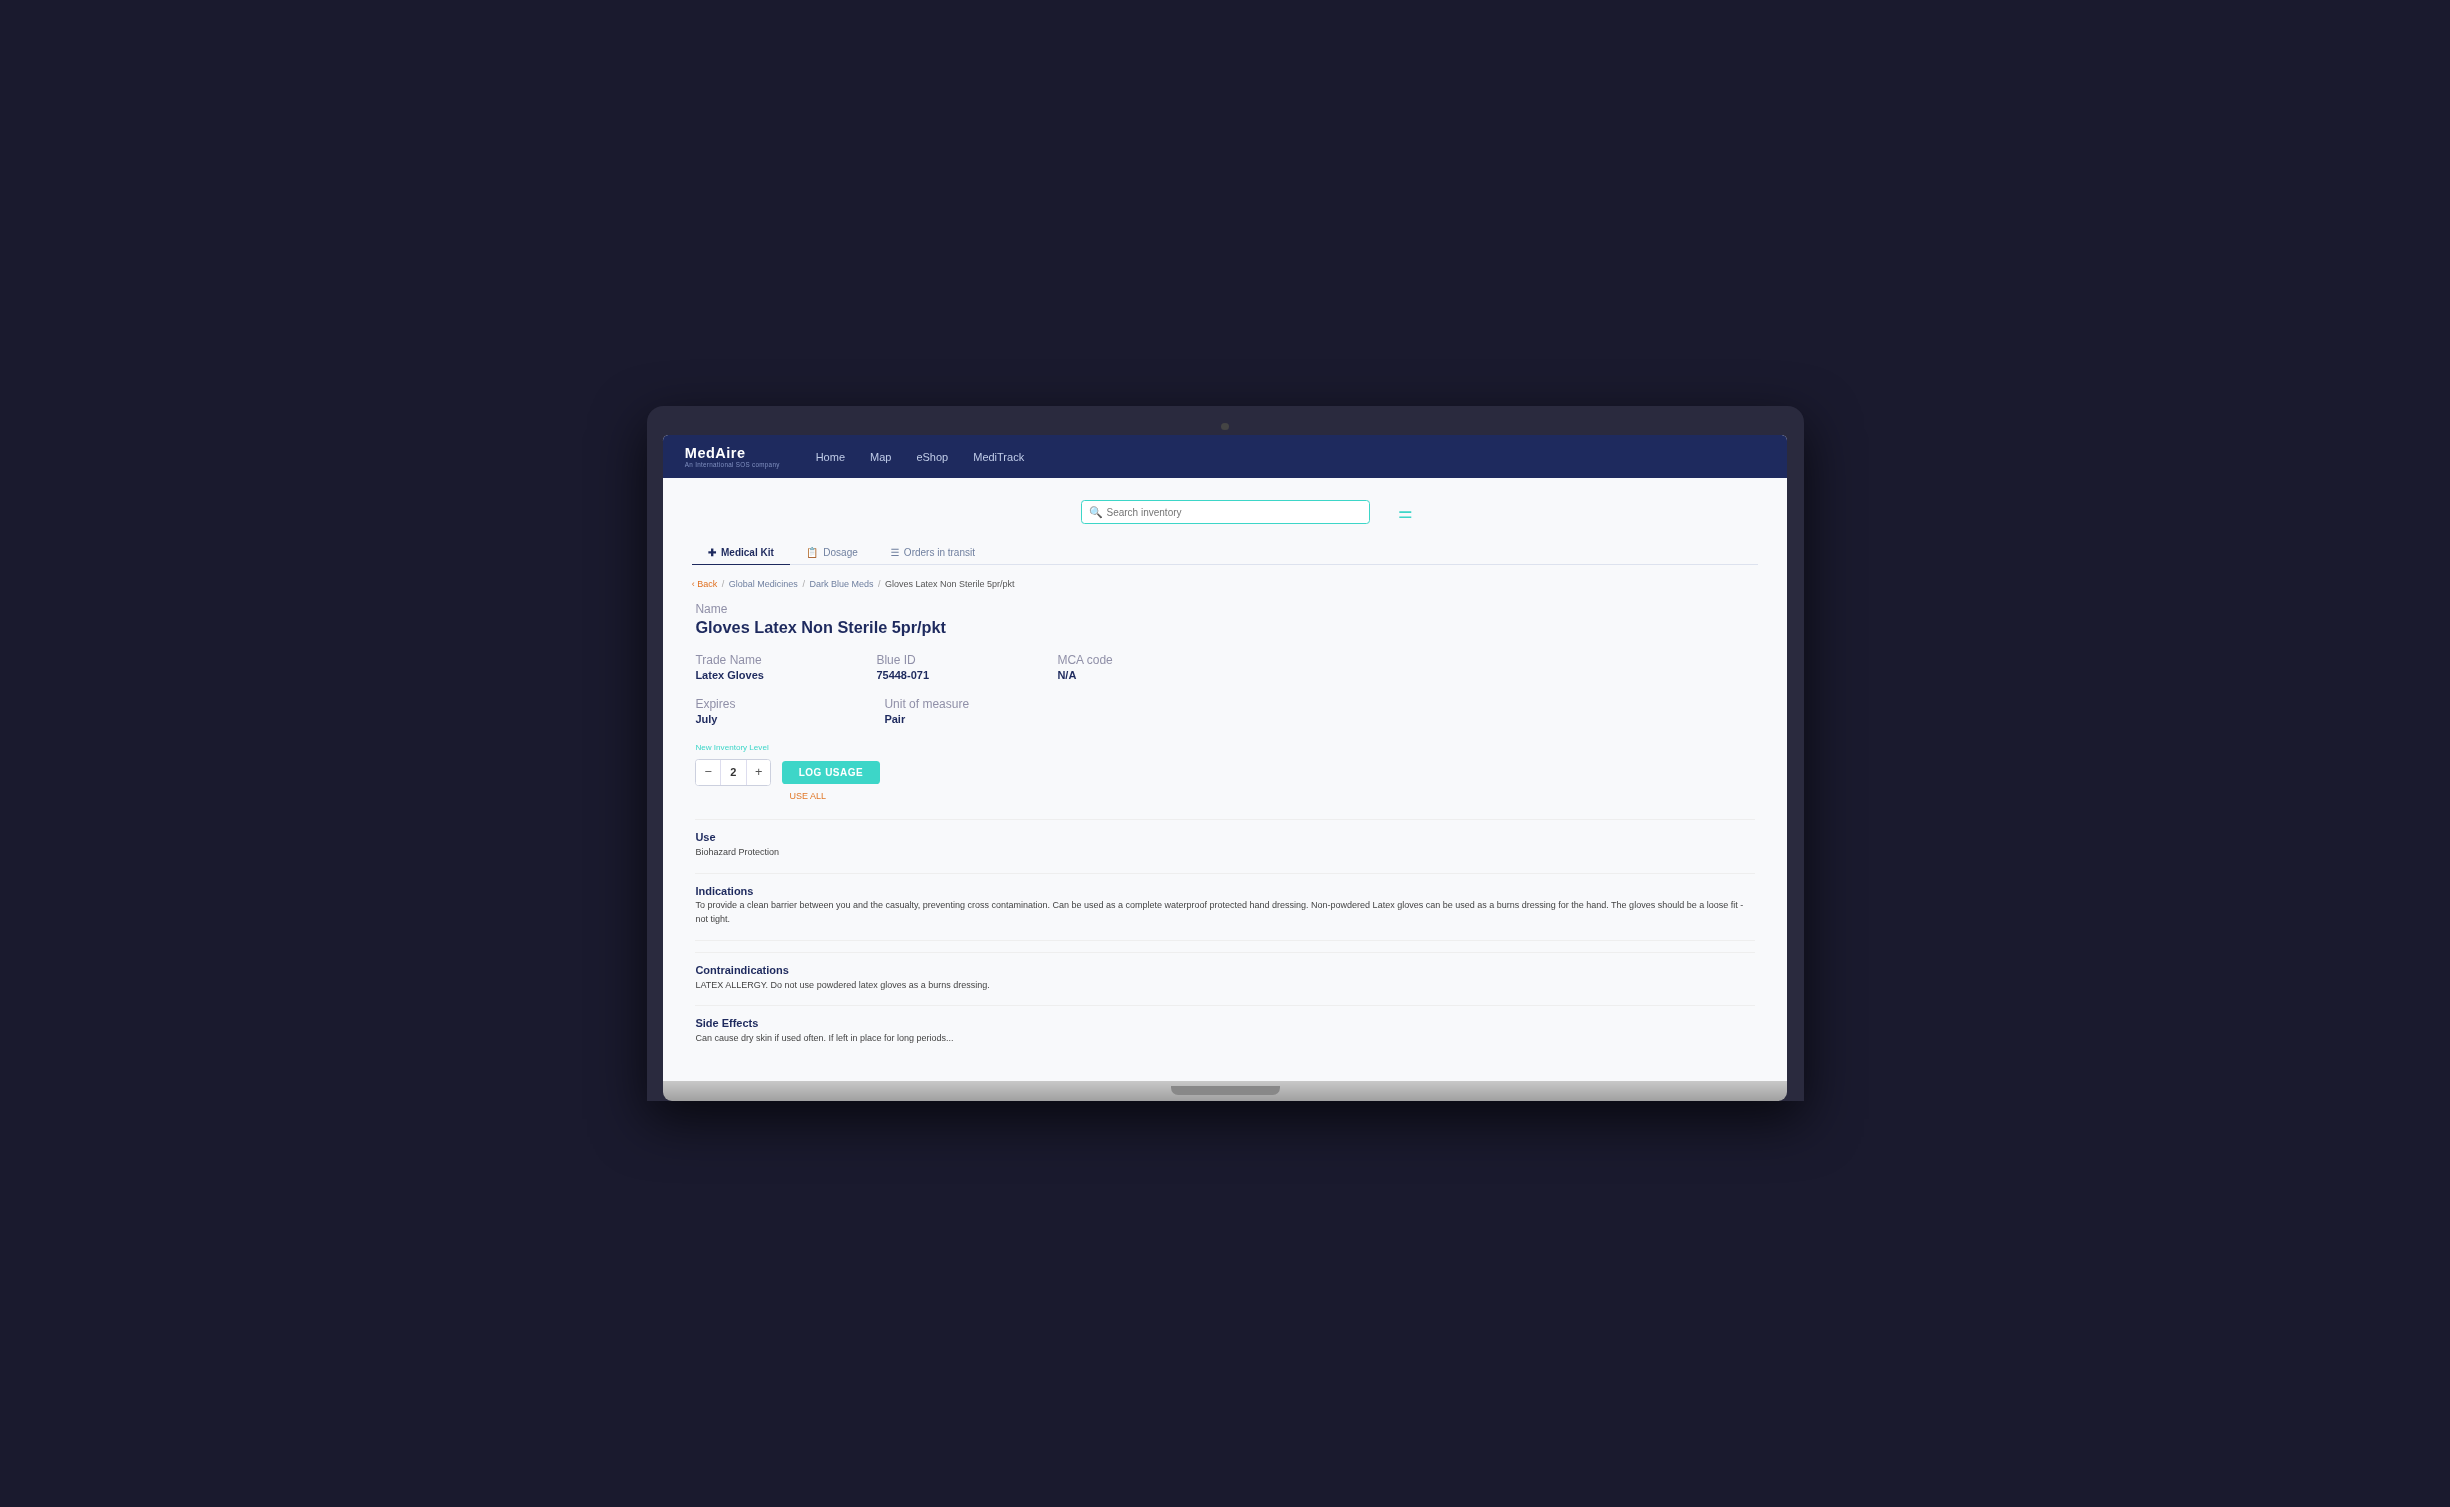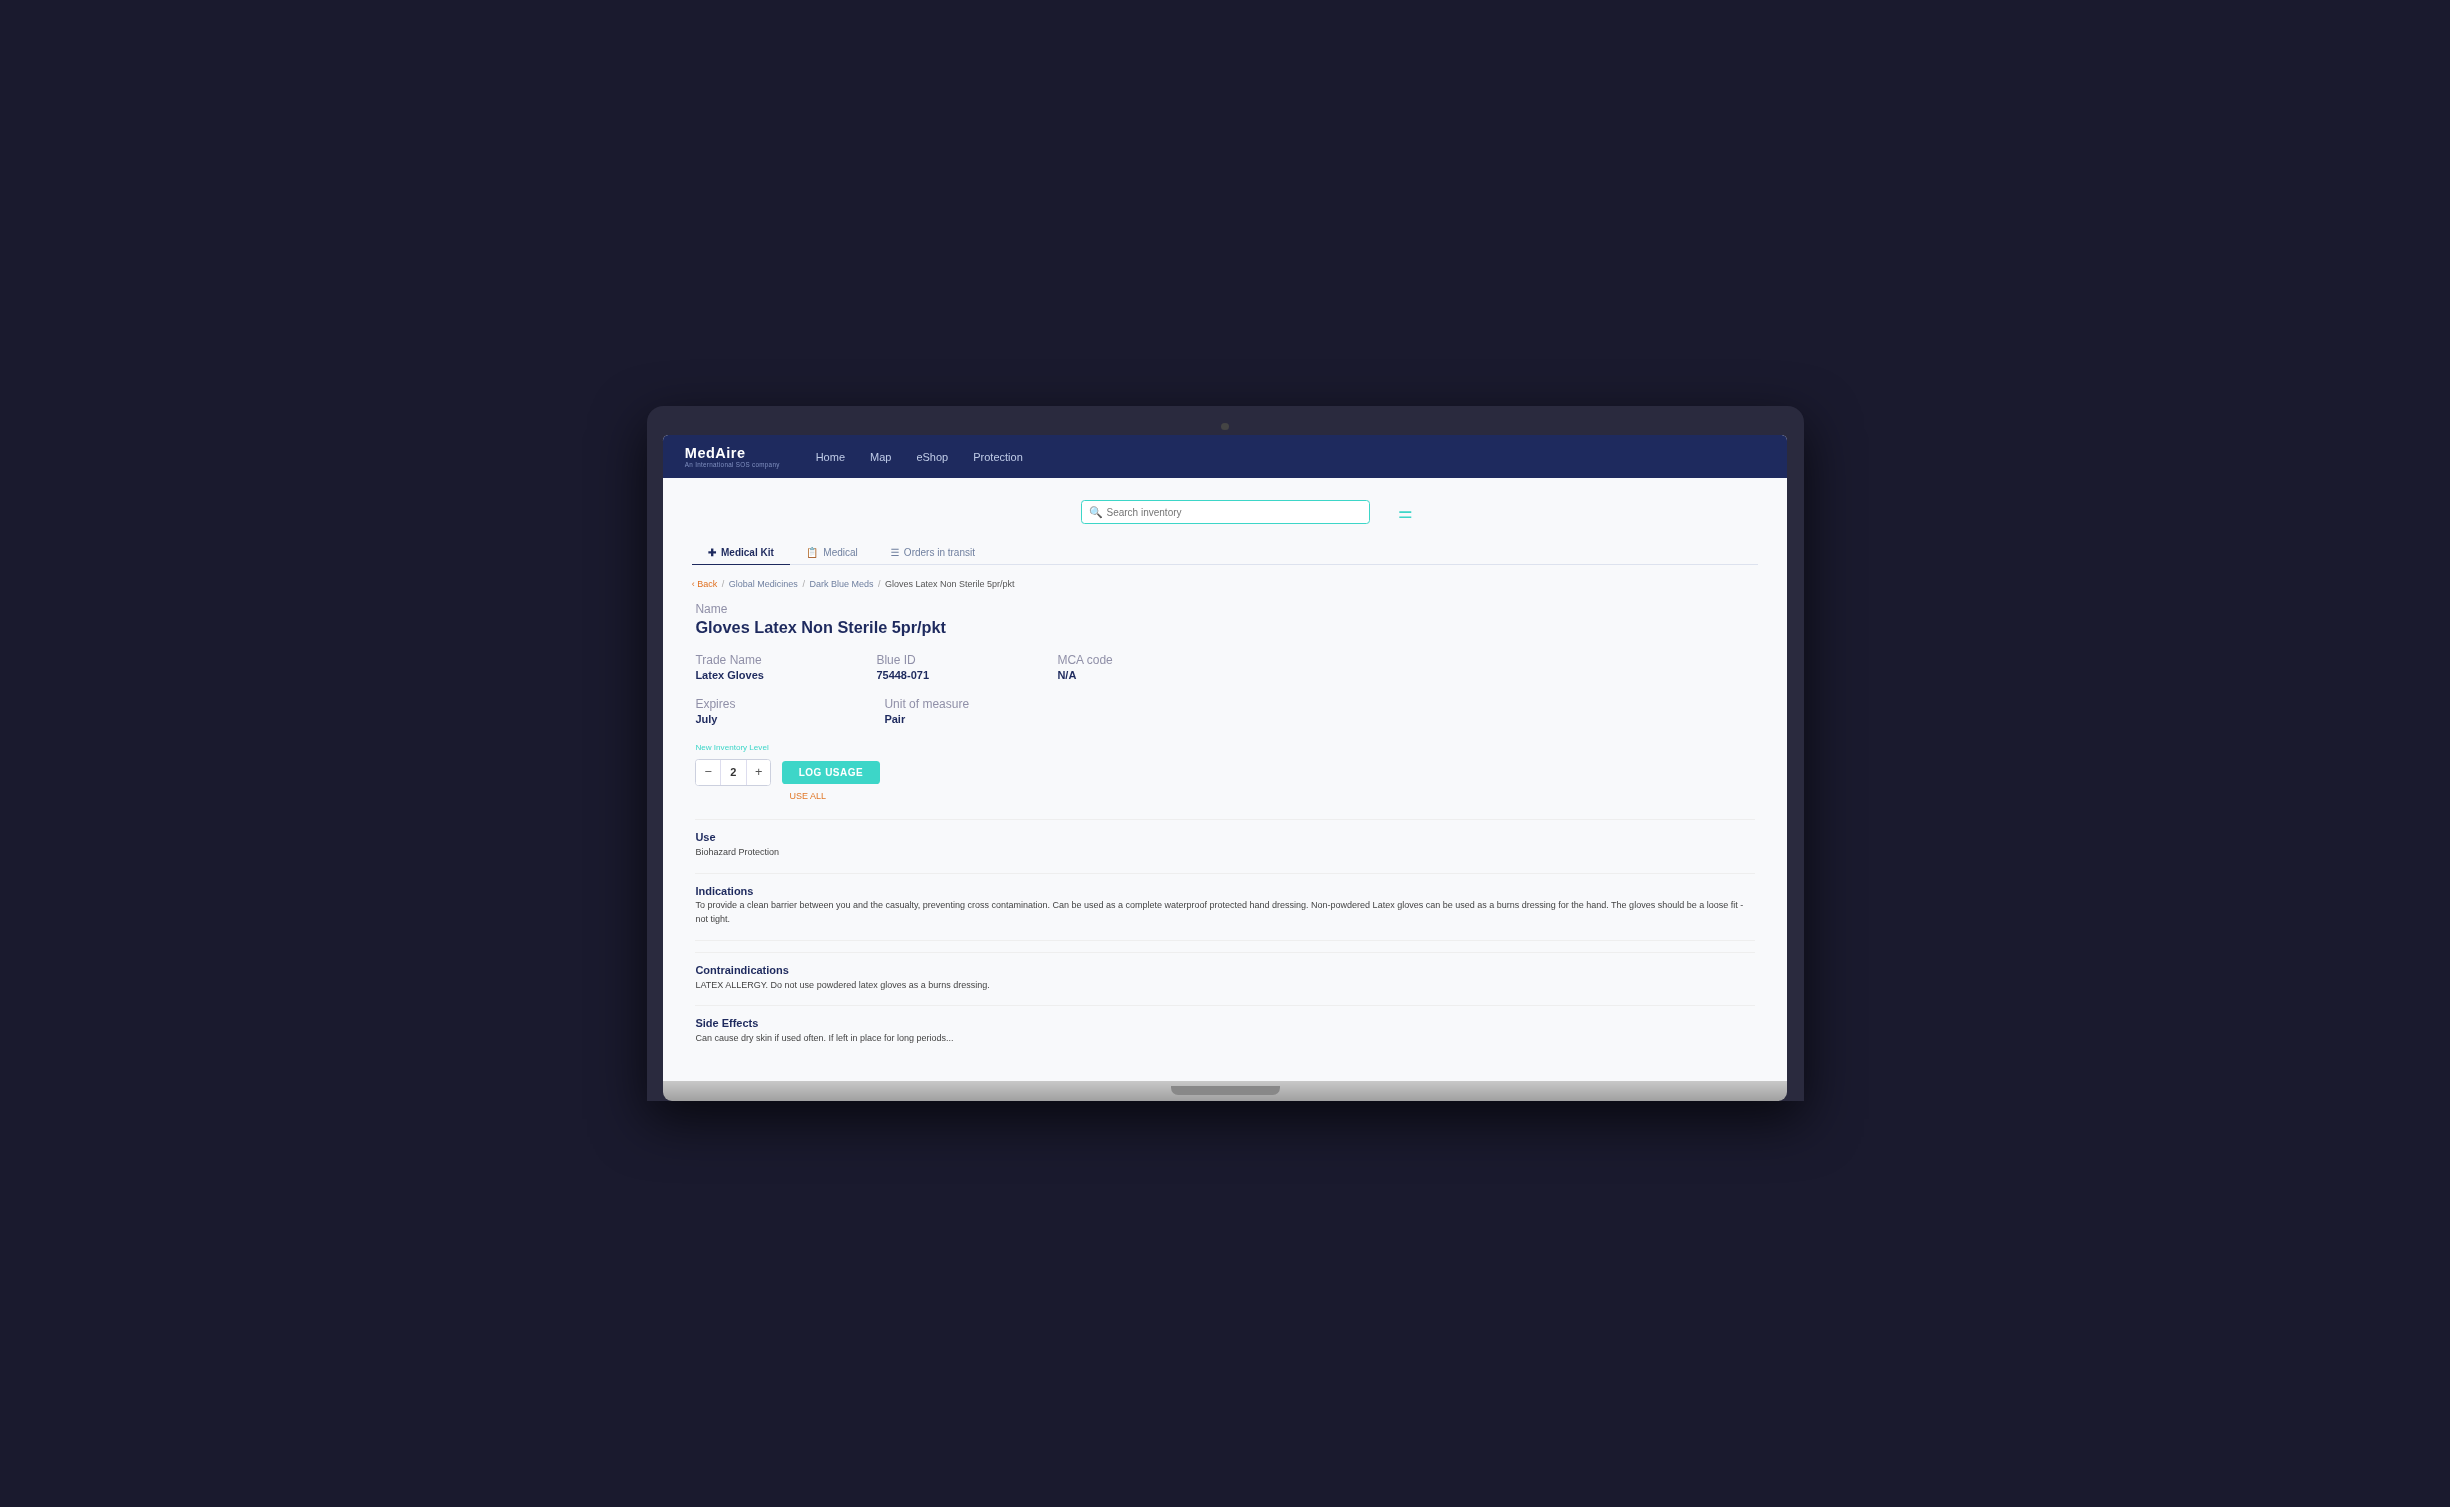--- a/index.html
+++ b/index.html
@@ -301,42 +301,42 @@
 
     <nav class="nav">
       <div class="nav-logo">
         <span class="nav-logo-main">MedAire</span>
         <span class="nav-logo-sub">An International SOS company</span>
       </div>
       <div class="nav-links">
         <a class="nav-link">Home</a>
         <a class="nav-link">Map</a>
         <a class="nav-link">eShop</a>
-        <a class="nav-link">Protection</a>
+        <a class="nav-link">MediTrack</a>
       </div>
     </nav>
 
     <div class="main-content">
 
       <div class="search-row">
         <div class="search-wrapper">
           <span class="search-icon-inner">🔍</span>
           <input class="search-input" type="text" placeholder="Search inventory" style="">
           <span class="barcode-icon">⚌</span>
         </div>
       </div>
 
       <div class="tabs-row">
         <div class="tab active">
           <span class="tab-icon">✚</span>
           <span>Medical Kit</span>
         </div>
         <div class="tab">
           <span class="tab-icon">📋</span>
-          <span>Medical</span>
+          <span>Dosage</span>
         </div>
         <div class="tab">
           <span class="tab-icon">☰</span>
           <span>Orders in transit</span>
         </div>
       </div>
 
       <div class="breadcrumb">
         <span class="breadcrumb-back">‹ <span>Back</span></span>
         <span class="breadcrumb-sep">/</span>

